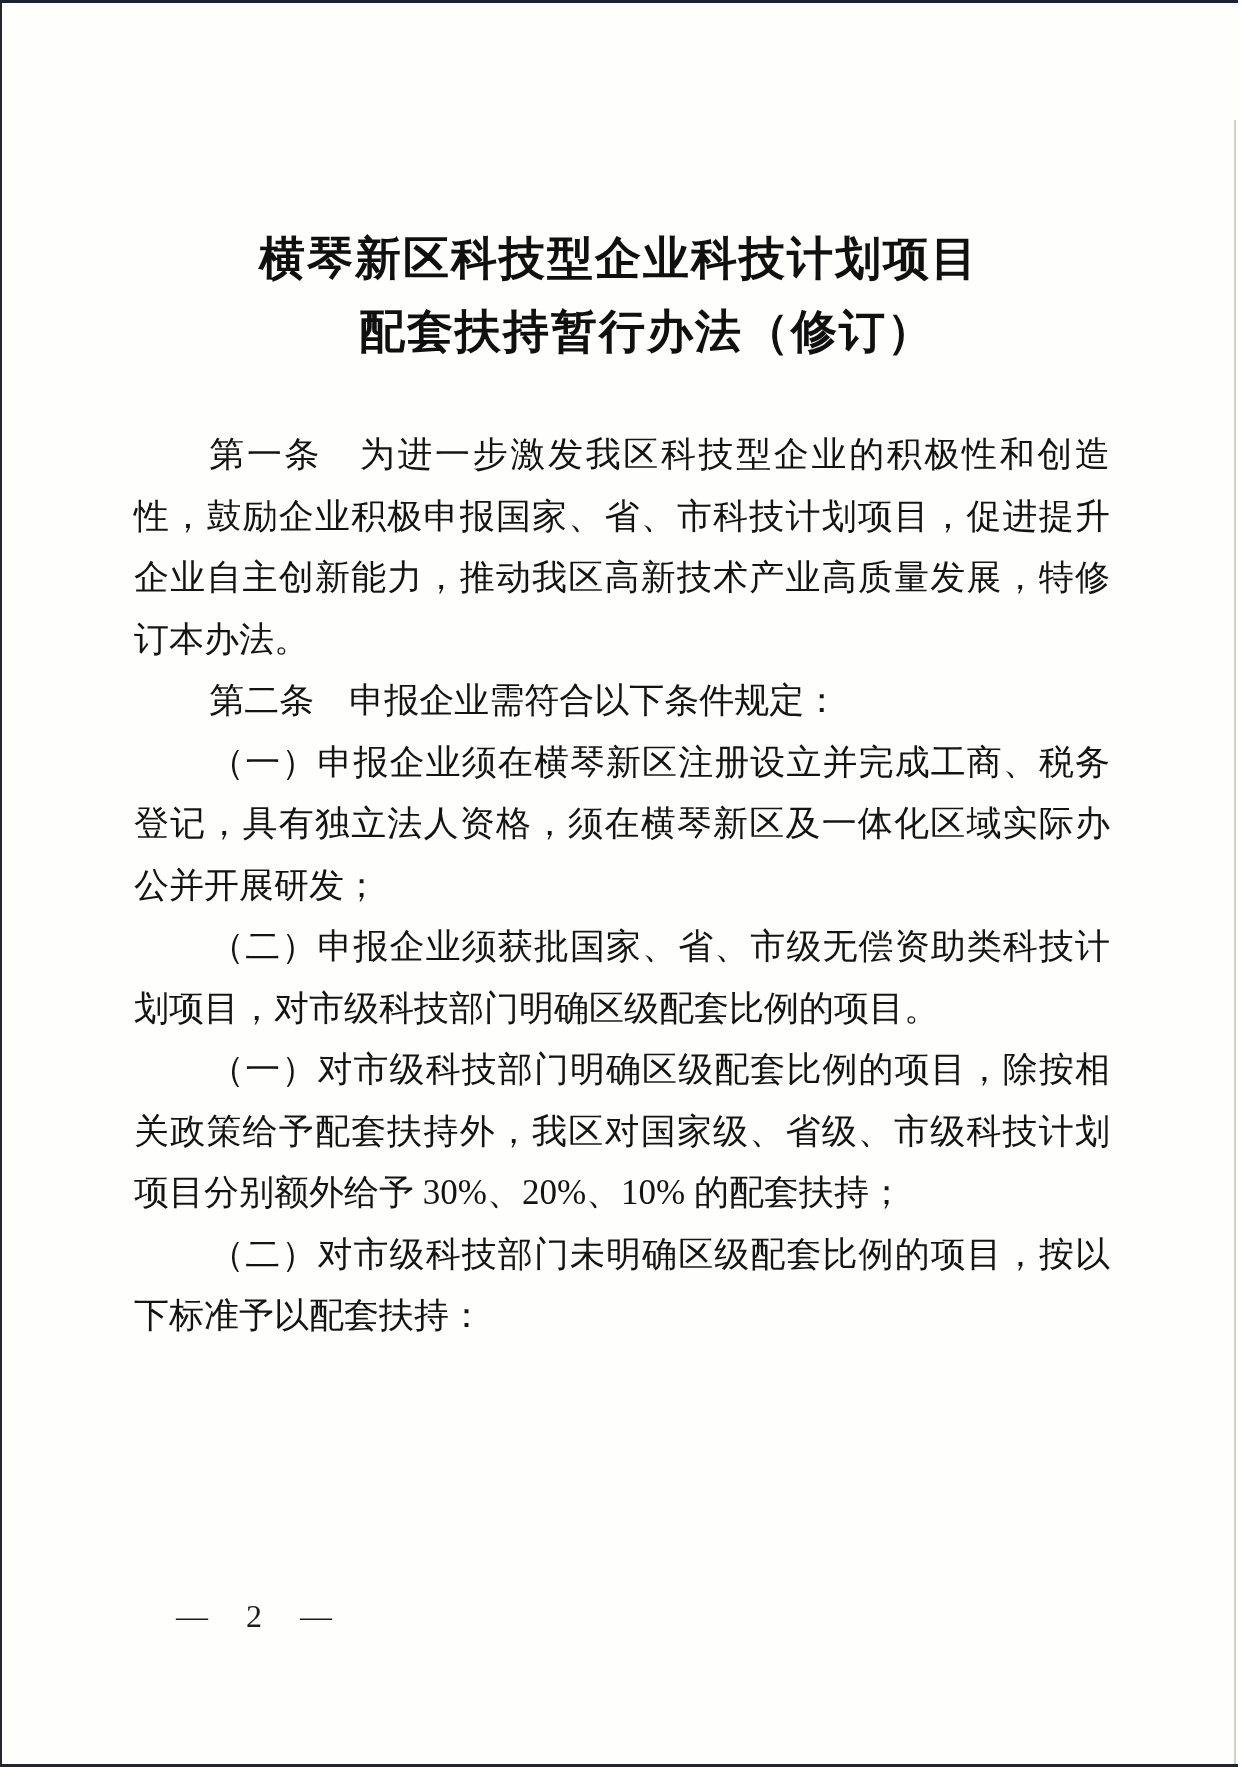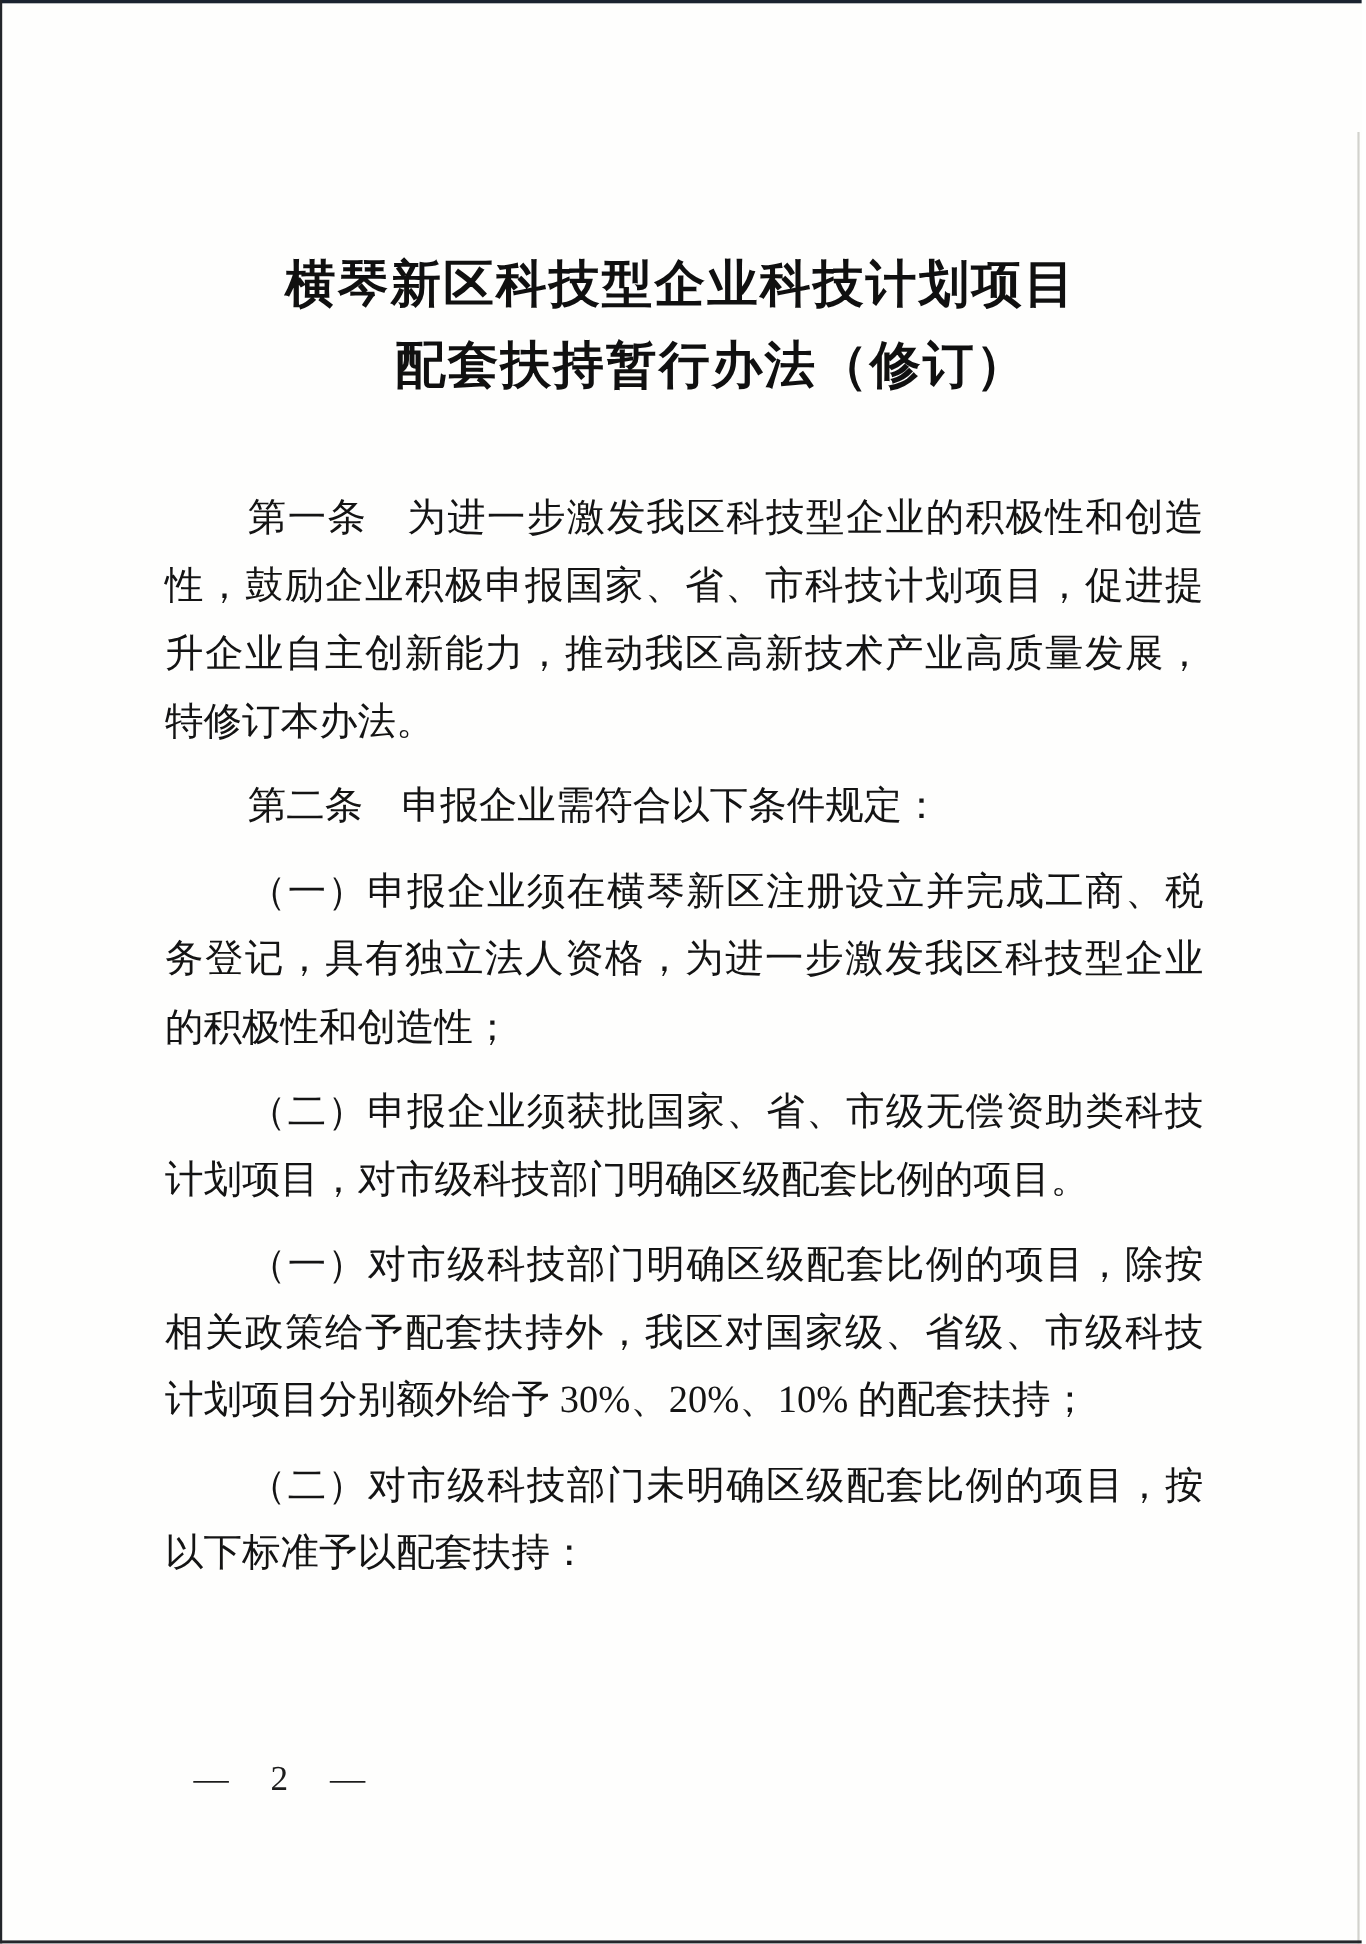--- a/index.html
+++ b/index.html
@@ -54,21 +54,21 @@
     position: absolute;
     top: 424px;
     left: 134px;
     width: 976px;
     font-size: 35px;
     line-height: 61.5px;
     text-align: justify;
     color: #141414;
   }
   .doc-body p {
-    margin: 16px;
+    margin: 0;
     padding: 0;
     text-indent: 2.15em;
   }
   
   .page-footer {
     position: absolute;
     top: 1598px;
     left: 176px;
     font-size: 32px;
     letter-spacing: 4px;
@@ -87,21 +87,21 @@
   <div class="edge-bottom"></div>
 
   <div class="doc-title">
     <div class="t-line1">横琴新区科技型企业科技计划项目</div>
     <div class="t-line2">配套扶持暂行办法（修订）</div>
   </div>
 
   <div class="doc-body">
     <p>第一条　为进一步激发我区科技型企业的积极性和创造性，鼓励企业积极申报国家、省、市科技计划项目，促进提升企业自主创新能力，推动我区高新技术产业高质量发展，特修订本办法。</p>
     <p>第二条　申报企业需符合以下条件规定：</p>
-    <p>（一）申报企业须在横琴新区注册设立并完成工商、税务登记，具有独立法人资格，为进一步激发我区科技型企业的积极性和创造性；</p>
+    <p>（一）申报企业须在横琴新区注册设立并完成工商、税务登记，具有独立法人资格，须在横琴新区及一体化区域实际办公并开展研发；</p>
     <p>（二）申报企业须获批国家、省、市级无偿资助类科技计划项目，对市级科技部门明确区级配套比例的项目。</p>
     <p>（一）对市级科技部门明确区级配套比例的项目，除按相关政策给予配套扶持外，我区对国家级、省级、市级科技计划项目分别额外给予 30%、20%、10% 的配套扶持；</p>
     <p>（二）对市级科技部门未明确区级配套比例的项目，按以下标准予以配套扶持：</p>
   </div>
 
   <div class="page-footer">— 2 —</div>
 
 </div>
 
 </body></html>

